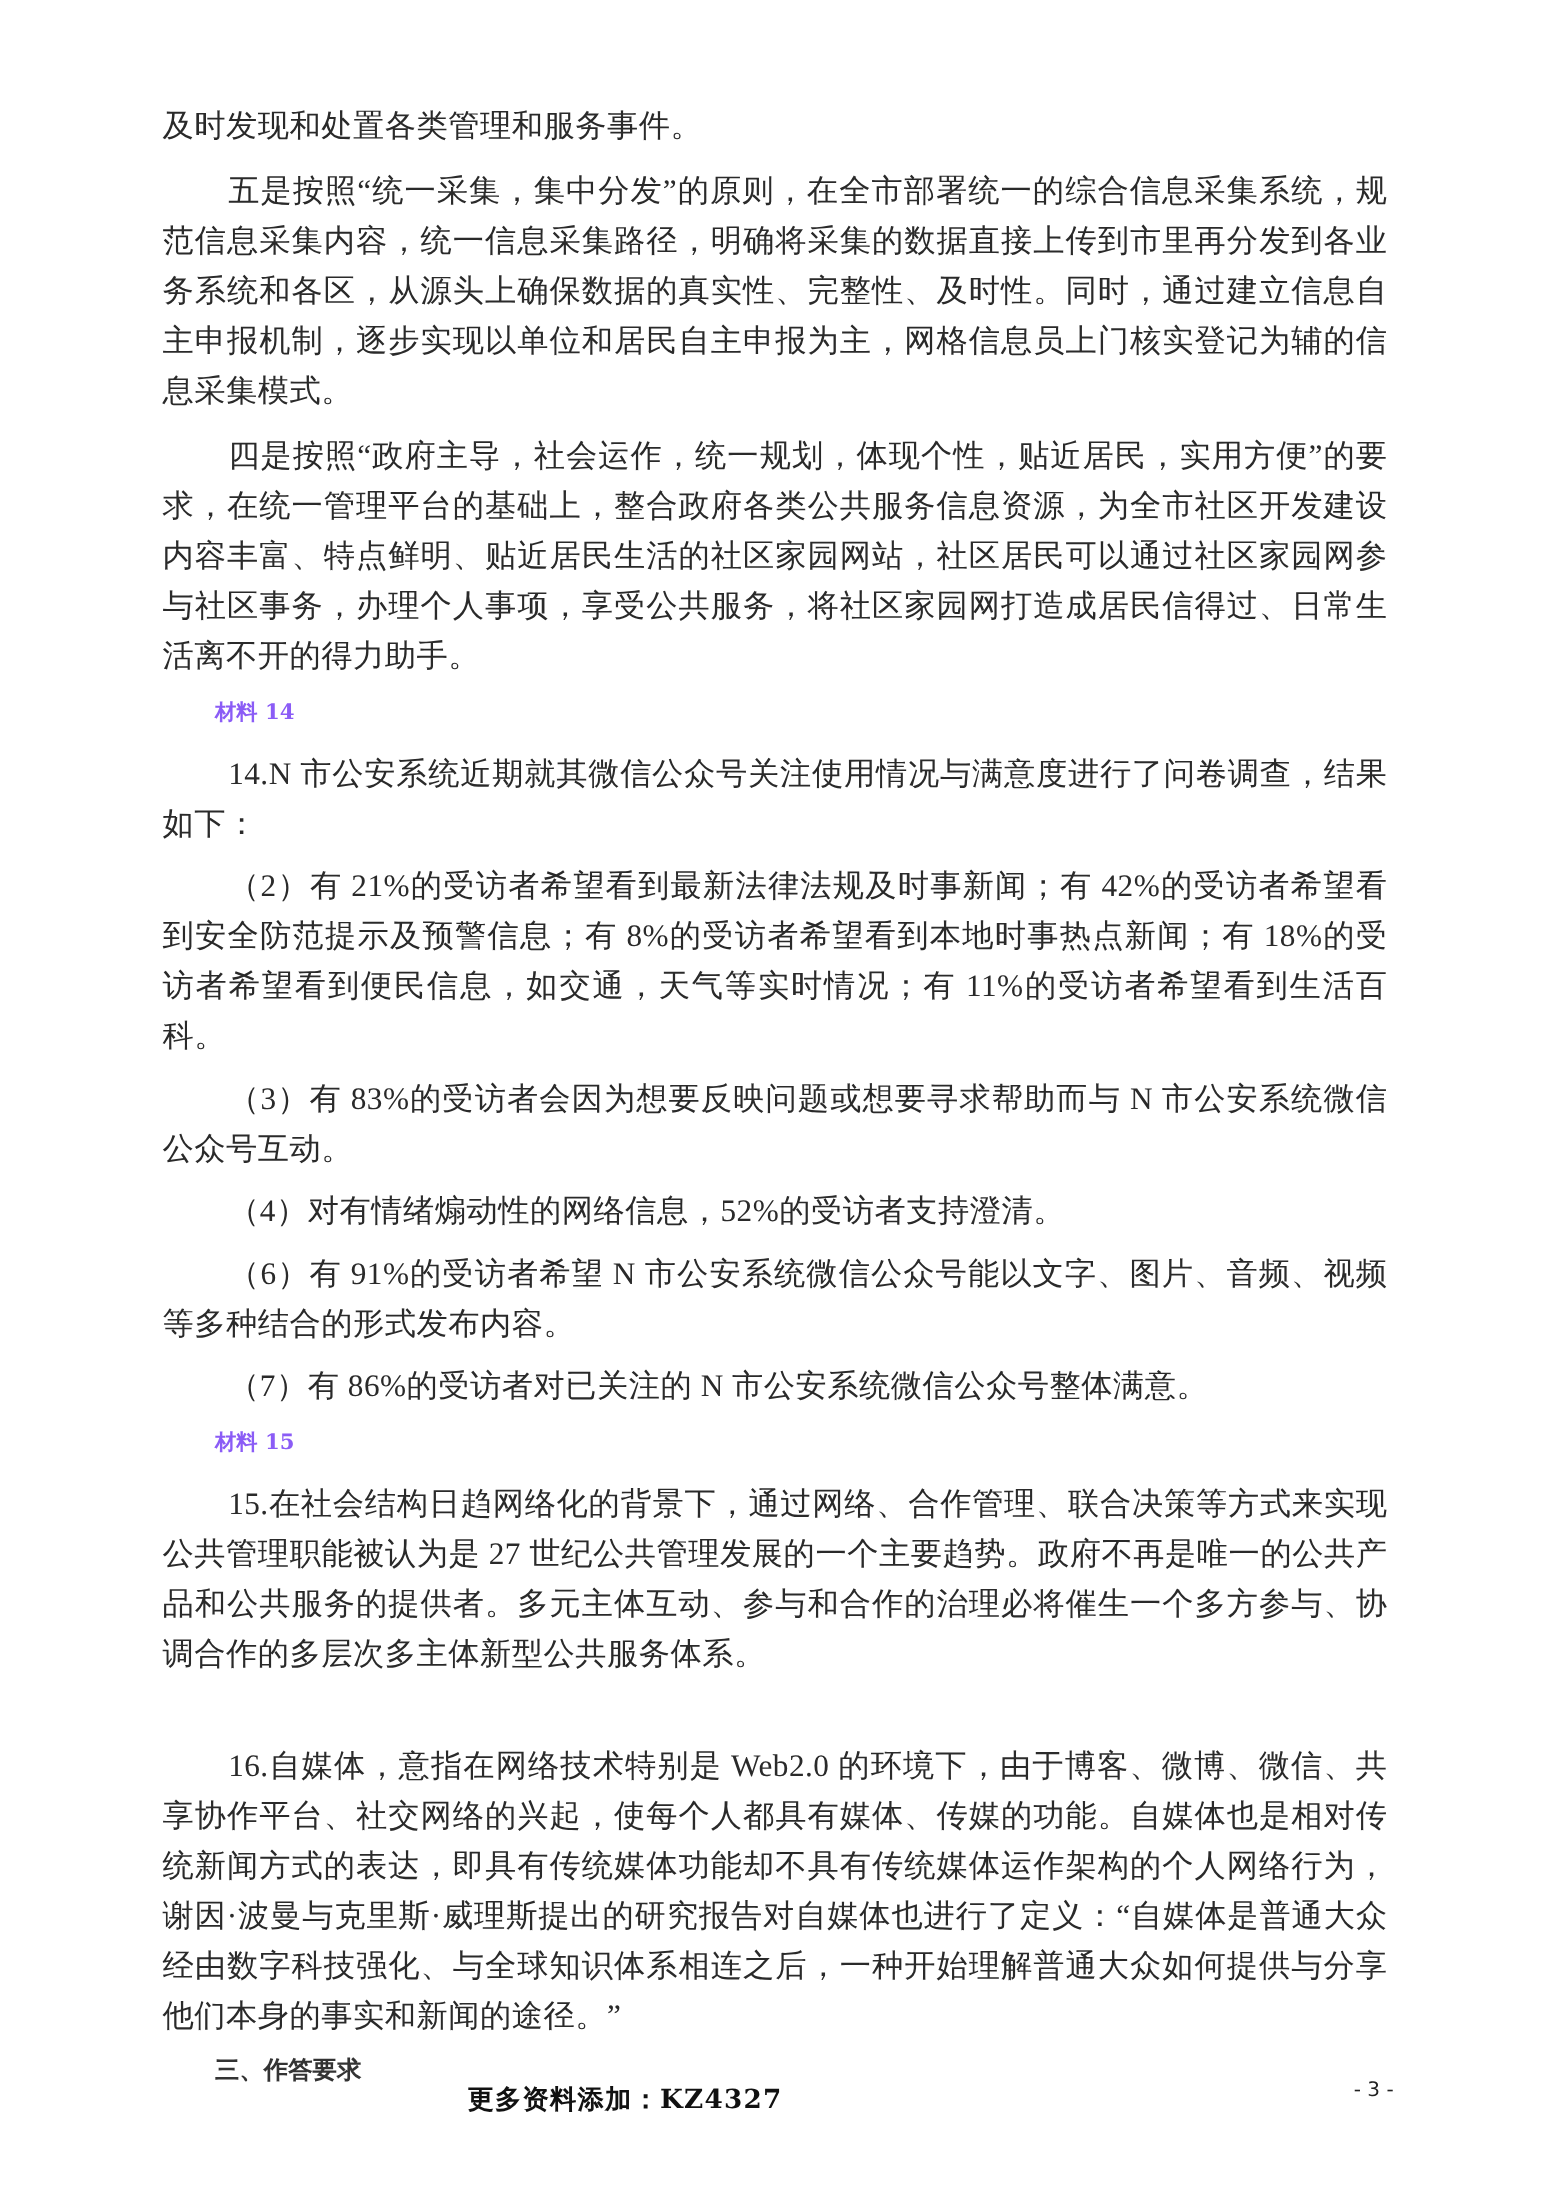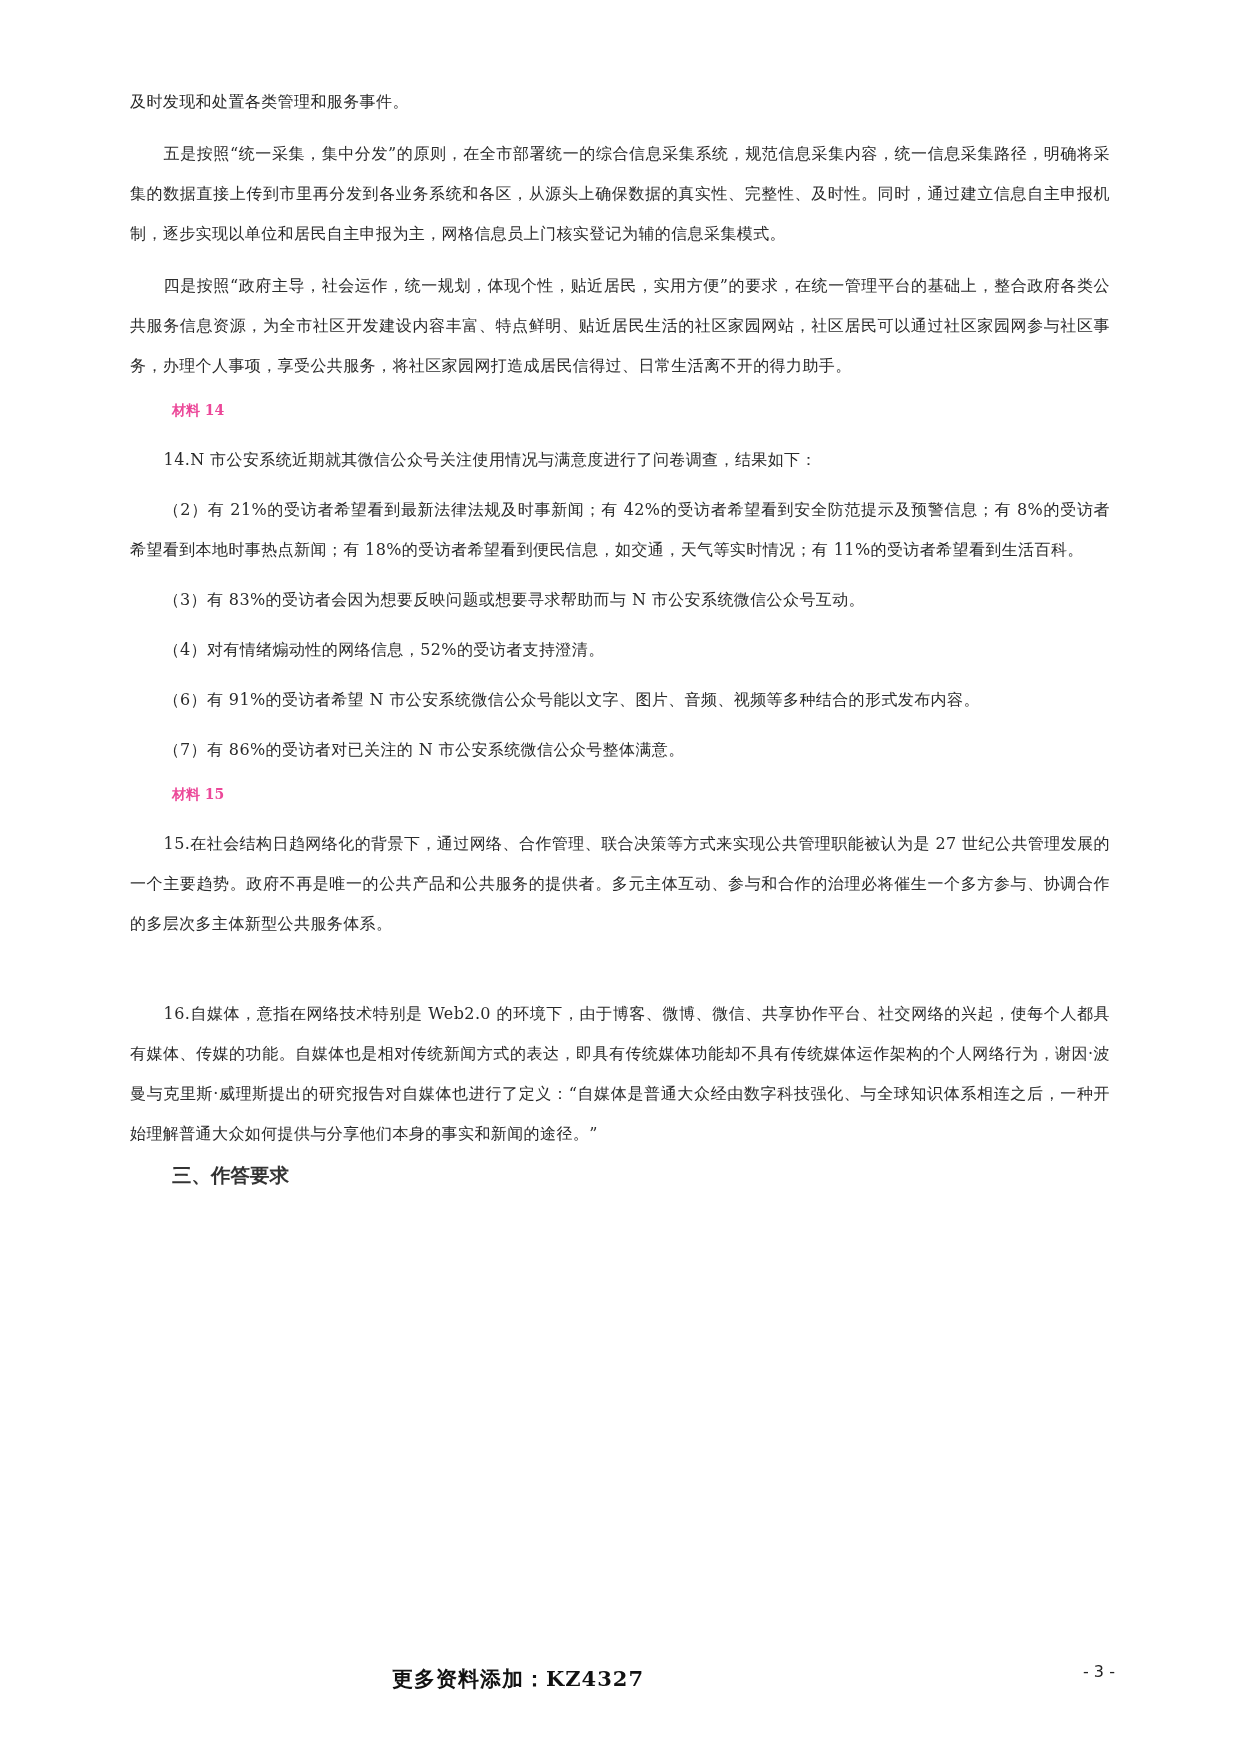--- a/index.html
+++ b/index.html
@@ -1,27 +1,27 @@
 <!DOCTYPE html>
 <html><head>
 <meta charset="utf-8">
 <style>
   html, body { margin: 0; padding: 0; background: #ffffff; }
   body { width: 1240px; height: 1754px; position: relative; overflow: hidden;
          font-family: "DejaVu Serif", "Liberation Serif", serif; color: #2a2a2a; }
   .page { position: absolute; left: 130px; top: 82px; width: 980px; }
-  .p { font-size: 16px; line-height: 40px; margin: 0; text-align: justify; letter-spacing: 0.4px; }
+  .p { font-size: 25px; line-height: 40px; margin: 0; text-align: justify; letter-spacing: 0.4px; font-family: Liberation Serif, serif; }
   .indent { text-indent: 2.1em; }
   .gap-s { margin-top: 12px; }
   .gap-m { margin-top: 10px; }
-  .heading { font-size: 14px; line-height: 40px; margin: 4px 0 0 0; padding-left: 42px; font-weight: bold; color: #ec4899; }
+  .heading { font-size: 17px; line-height: 40px; margin: 4px 0 0 0; padding-left: 42px; font-weight: bold; color: #8b5cf6; }
   .blank { height: 40px; }
   .req-title { font-size: 19.5px; line-height: 40px; margin: 2px 0 0 0; padding-left: 42px; font-weight: bold; color: #333; }
   .page-num { position: absolute; left: 1083px; top: 1662px; font-family: "DejaVu Sans", sans-serif; font-size: 16px; color: #222; }
-  .footer { position: absolute; left: 374px; top: 1665px; font-size: 21px; font-weight: bold; color: #111; letter-spacing: 1px; font-family: "DejaVu Serif", serif; margin-left: 18px; }
+  .footer { position: absolute; left: 374px; top: 1665px; font-size: 21px; font-weight: bold; color: #111; letter-spacing: 1px; font-family: "DejaVu Serif", serif; }
 </style>
 </head>
 <body>
 
 <div class="page">
   <p class="p">及时发现和处置各类管理和服务事件。</p>
   <p class="p indent gap-s">五是按照“统一采集，集中分发”的原则，在全市部署统一的综合信息采集系统，规范信息采集内容，统一信息采集路径，明确将采集的数据直接上传到市里再分发到各业务系统和各区，从源头上确保数据的真实性、完整性、及时性。同时，通过建立信息自主申报机制，逐步实现以单位和居民自主申报为主，网格信息员上门核实登记为辅的信息采集模式。</p>
   <p class="p indent gap-s">四是按照“政府主导，社会运作，统一规划，体现个性，贴近居民，实用方便”的要求，在统一管理平台的基础上，整合政府各类公共服务信息资源，为全市社区开发建设内容丰富、特点鲜明、贴近居民生活的社区家园网站，社区居民可以通过社区家园网参与社区事务，办理个人事项，享受公共服务，将社区家园网打造成居民信得过、日常生活离不开的得力助手。</p>
 
   <div class="heading">材料 14</div>

